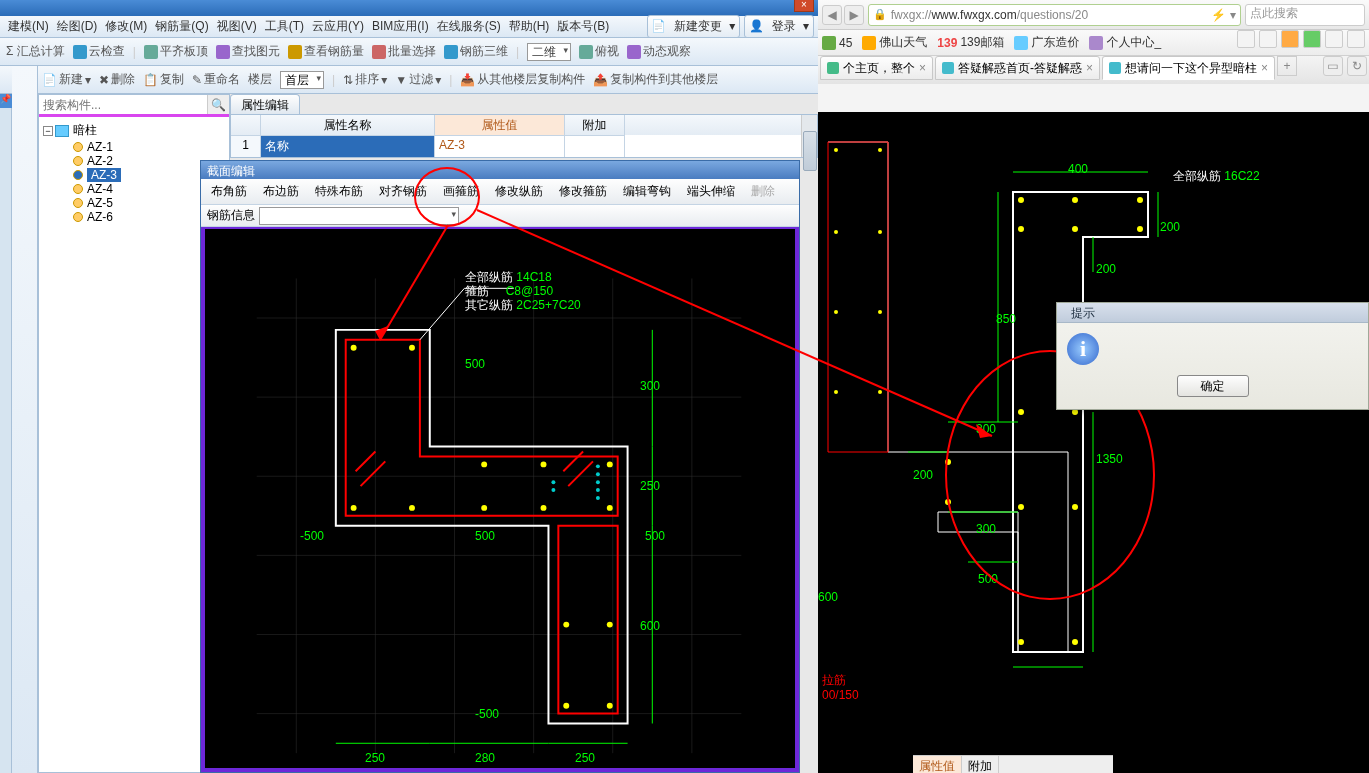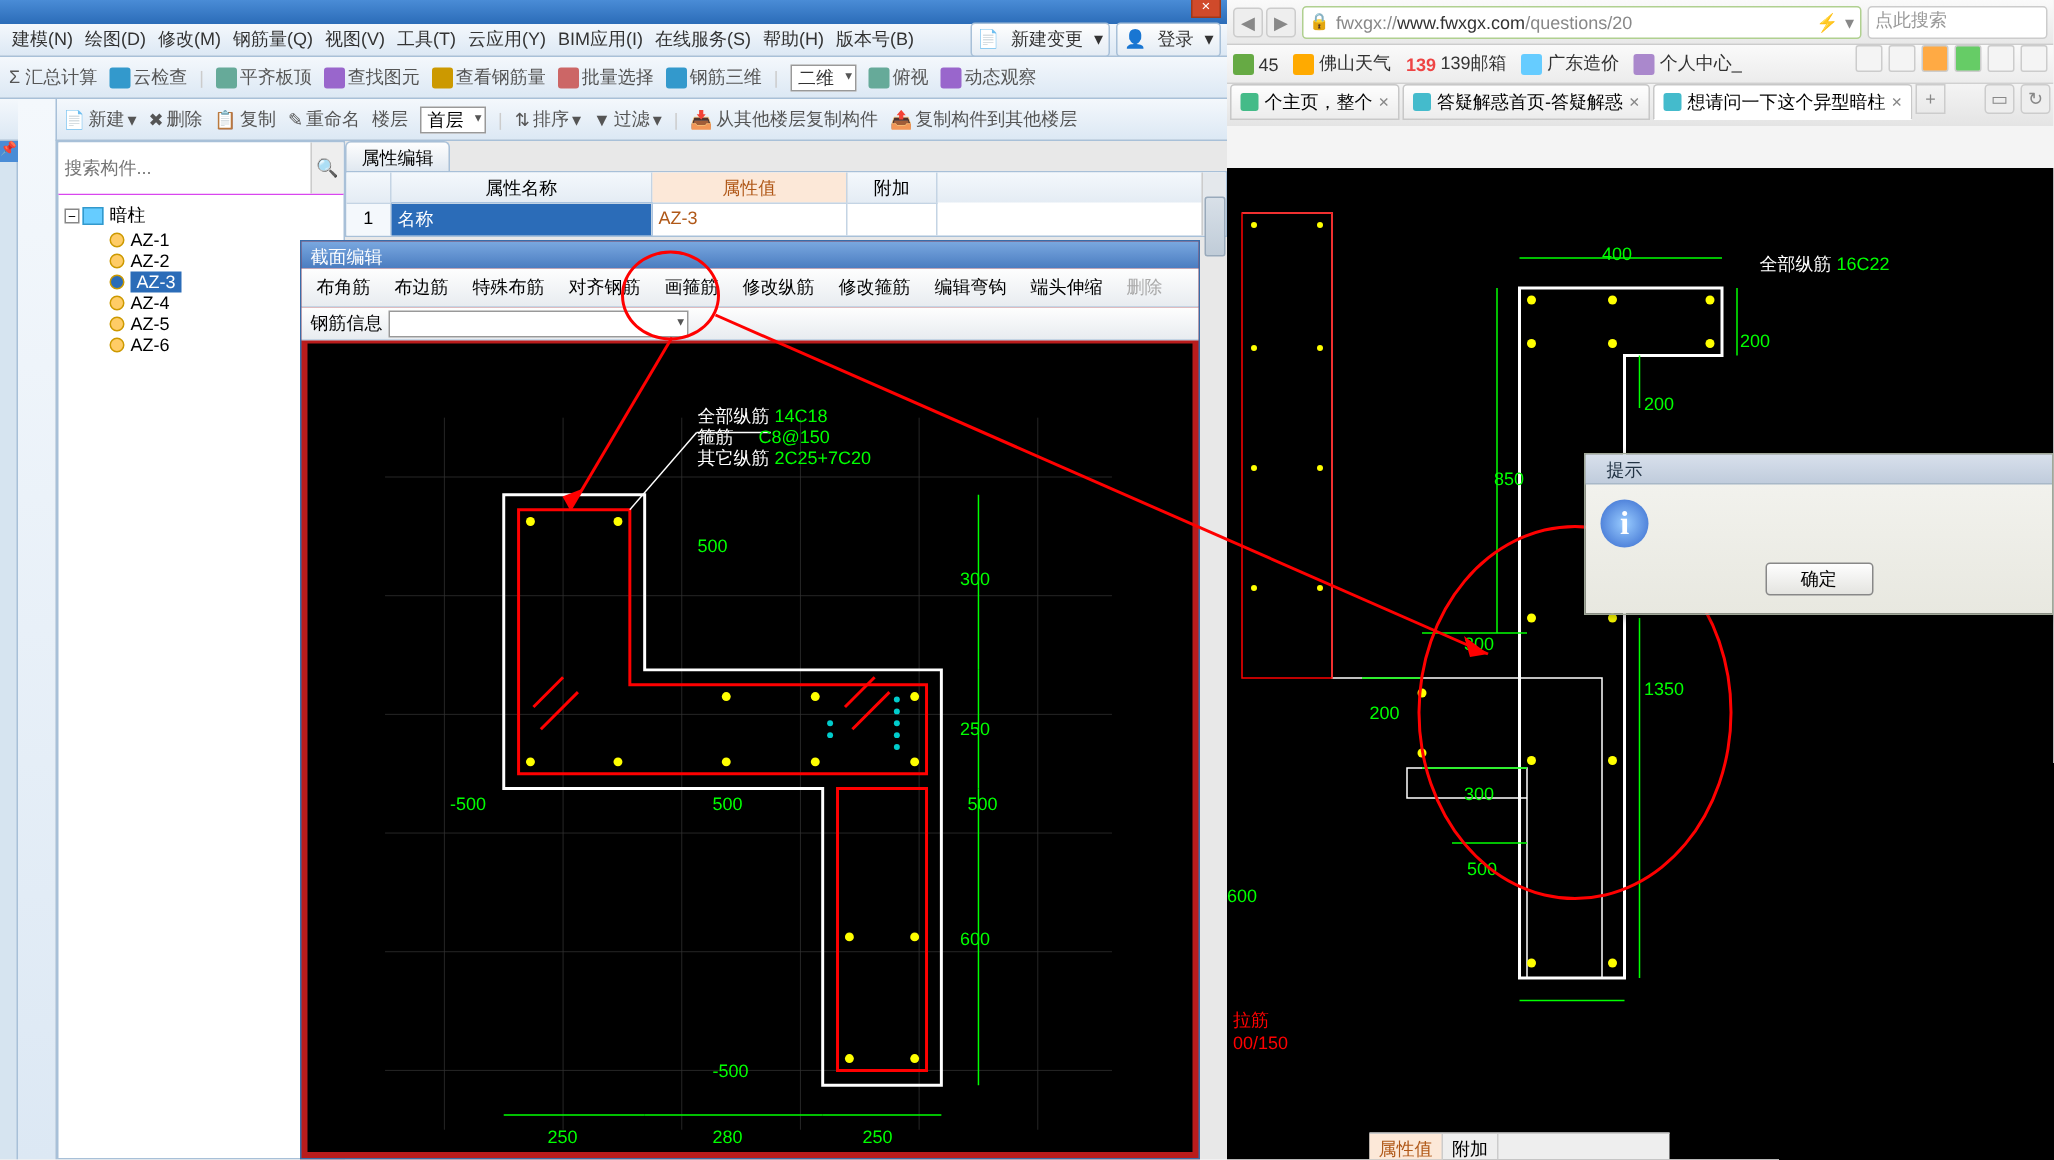--- a/index.html
+++ b/index.html
@@ -18,21 +18,21 @@
 .ico.c{background:#c90}
 .ico.d{background:#39c}
 .ico.e{background:#c66}
 .dd{border:1px solid #999;background:#fff;padding:0 14px 0 4px;height:18px;position:relative}
 .dd:after{content:"▾";position:absolute;right:2px;top:1px;font-size:9px;color:#555}
 .toolbar2{height:28px;background:linear-gradient(#f4f8fc,#dce8f4);border-bottom:1px solid #a8c0d8;display:flex;align-items:center;padding:0 6px;gap:8px}
 .sidebar-dock{position:absolute;left:0;top:94px;width:12px;height:679px;background:#d6e4f0;border-right:1px solid #a8c0d8}
 .pin{position:absolute;left:0;top:0;width:12px;height:14px;background:#4a8cd6;color:#fff;font-size:9px;text-align:center}
 .left-col{position:absolute;left:12px;top:66px;width:26px;height:707px;background:linear-gradient(#f4f8fc,#dce8f4);border-right:1px solid #a8c0d8}
 .tree-pane{position:absolute;left:38px;top:94px;width:192px;height:679px;background:#fff;border:1px solid #a8c0d8}
-.search-row{display:flex;height:35px;border-bottom:1px solid #d946ef}
+.search-row{display:flex;height:22px;border-bottom:3px solid #d946ef}
 .search-row input{flex:1;border:none;padding:0 4px;outline:none}
 .search-ico{width:22px;background:#eee;border-left:1px solid #ccc;display:flex;align-items:center;justify-content:center}
 .tree{padding:4px}
 .tree-node{display:flex;align-items:center;padding:1px 0}
 .minus{width:10px;height:10px;border:1px solid #888;font-size:9px;line-height:8px;text-align:center;margin-right:2px}
 .folder-ico{width:14px;height:12px;background:#6cf;margin-right:4px;border:1px solid #39c}
 .leaf{padding-left:30px;display:flex;align-items:center;cursor:pointer}
 .leaf-ico{width:10px;height:10px;background:#fc6;border:1px solid #c90;border-radius:50%;margin-right:4px}
 .leaf.sel span{background:#2b6cb8;color:#fff;padding:0 4px}
 .right-zone{position:absolute;left:230px;top:94px;width:588px;height:679px}
@@ -43,21 +43,21 @@
 .gh{border-right:1px solid #c4d4e4;padding:2px 4px;text-align:center}
 .gh1{width:30px}.gh2{width:174px}.gh3{width:130px;background:#fce8d8;color:#b05818}.gh4{width:60px}
 .grid-row{display:flex;height:22px}
 .gc{border-right:1px solid #c4d4e4;border-top:1px solid #c4d4e4;padding:2px 4px}
 .gc.num{width:30px;background:#f4f8fc;text-align:center}
 .gc.name{width:174px;background:#2b6cb8;color:#fff}
 .gc.val{width:130px;color:#b05818}
 .gc.add{width:60px}
 .scroll-v{position:absolute;right:0;top:0;width:16px;height:100%;background:#e4e8ec;border-left:1px solid #ccc}
 .scroll-thumb{width:14px;height:40px;background:linear-gradient(#d8e0e8,#c0ccd8);border:1px solid #9ab;margin:16px auto 0;border-radius:2px}
-.section-editor{position:absolute;left:200px;top:160px;width:600px;height:613px;background:#b91c1c;border:1px solid #3a6ca8}
+.section-editor{position:absolute;left:200px;top:160px;width:600px;height:613px;background:#6d28d9;border:1px solid #3a6ca8}
 .se-title{height:18px;background:linear-gradient(#7aa8e0,#4a7cc0);color:#fff;padding:2px 6px}
 .se-toolbar{height:26px;background:linear-gradient(#fefefe,#e8ecf0);border-bottom:1px solid #c4d4e4;display:flex;align-items:center;padding:0 6px;gap:8px}
 .se-toolbar span{cursor:pointer;padding:2px 4px}
 .se-toolbar span.dis{color:#aaa}
 .se-info{height:22px;background:linear-gradient(#fefefe,#e8ecf0);border-bottom:1px solid #c4d4e4;display:flex;align-items:center;padding:0 6px;gap:4px}
 .se-info .dd{width:200px}
 .canvas{position:absolute;left:4px;top:68px;right:4px;bottom:4px;background:#000}
 .red-circle1{position:absolute;left:414px;top:167px;width:66px;height:60px;border:2px solid red;border-radius:50%;pointer-events:none;z-index:50}
 .browser{position:absolute;left:818px;top:0;width:551px;height:773px;background:#f4f4f4}
 .addr-row{height:30px;background:linear-gradient(#fafafa,#e8e8e8);border-bottom:1px solid #ccc;display:flex;align-items:center;padding:0 4px;gap:4px}

